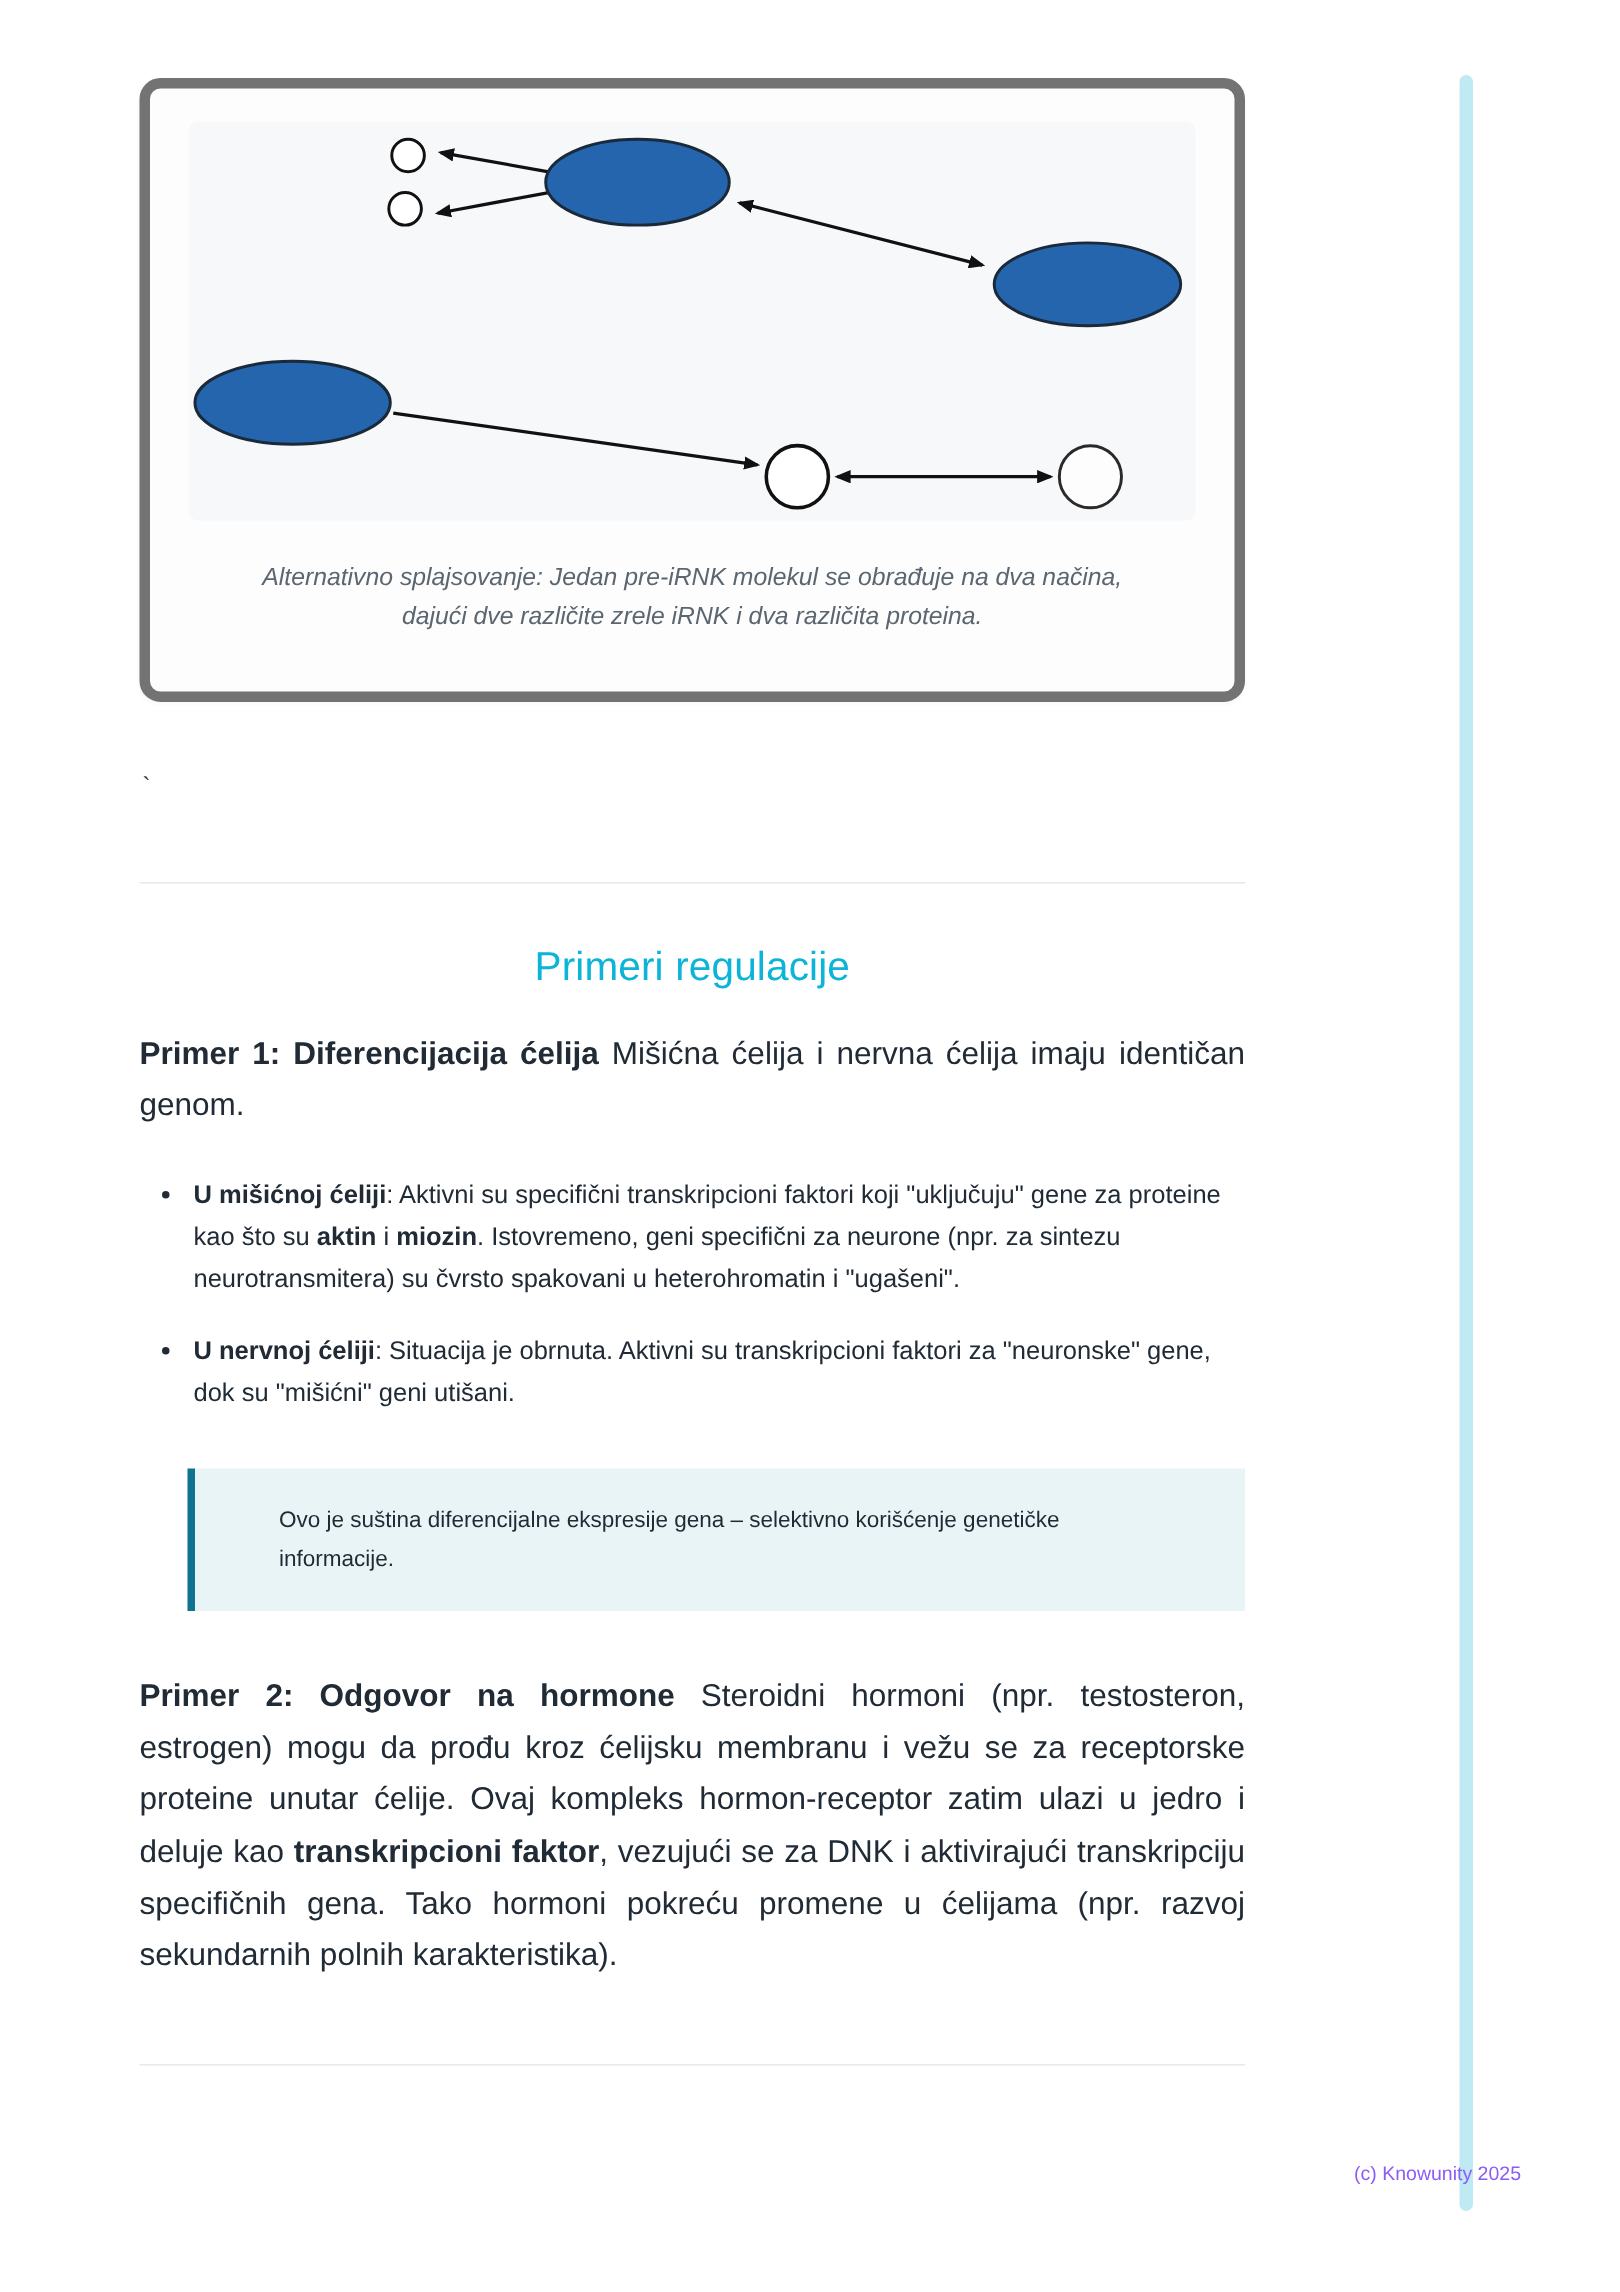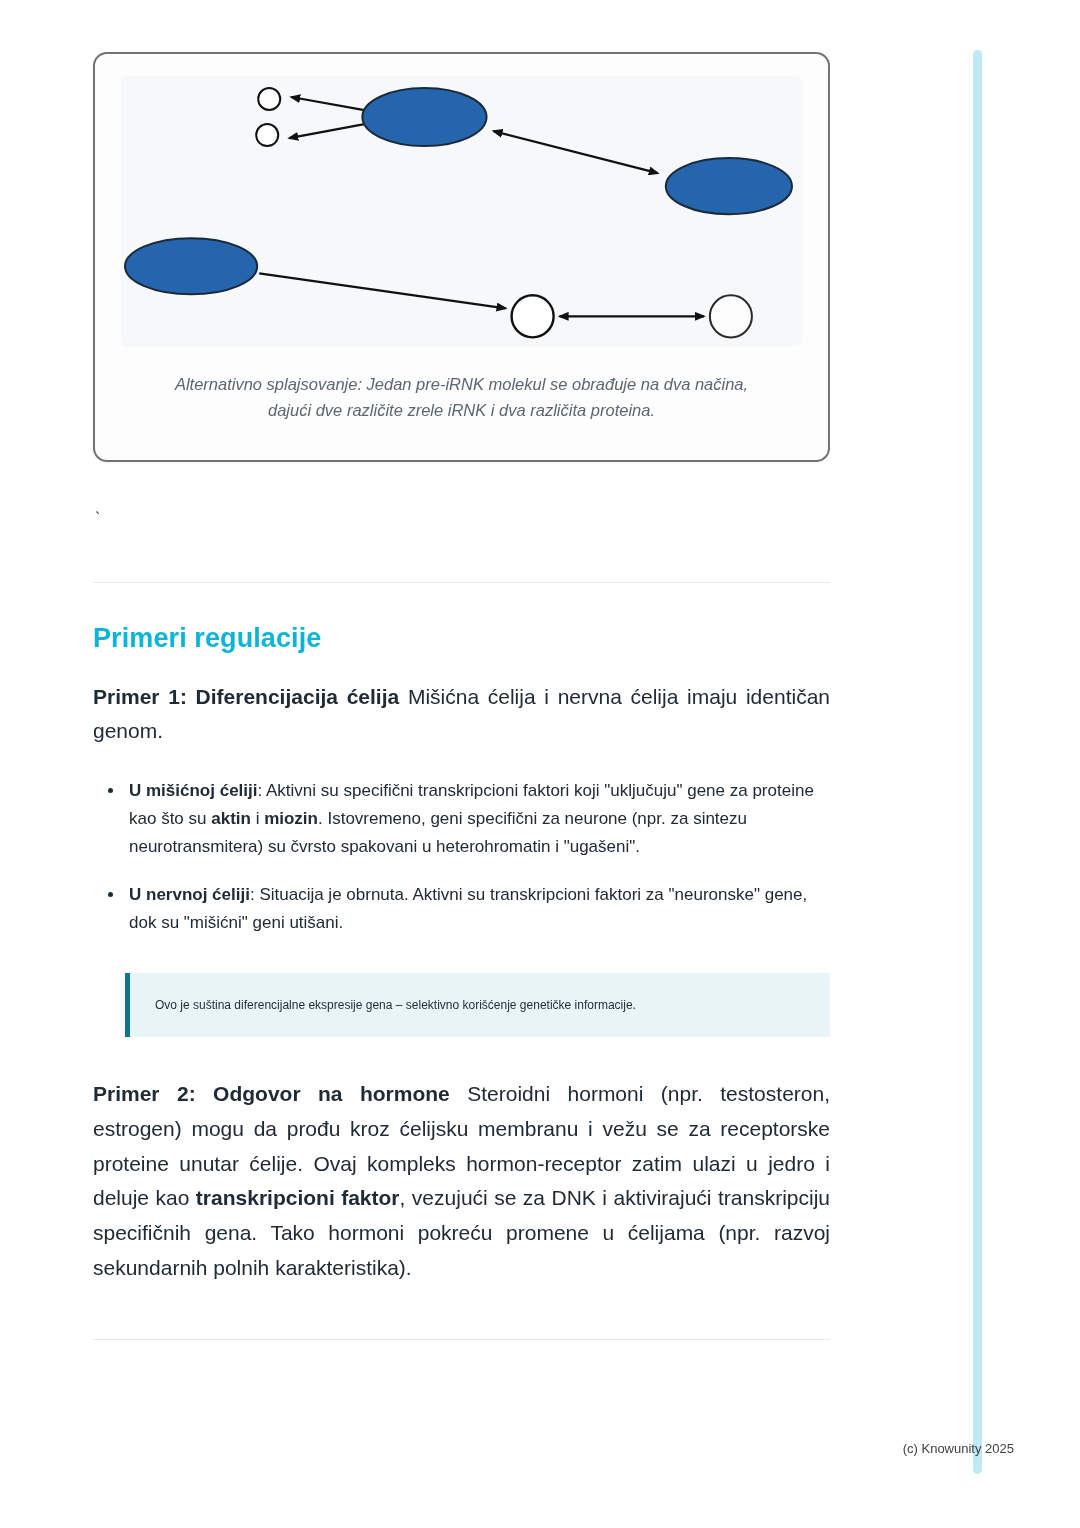--- a/index.html
+++ b/index.html
@@ -10,21 +10,21 @@
     color:#212b36;
     position:relative;
     overflow:hidden;
   }
   .content {
     position:absolute; left:93px; top:52px; width:737px;
   }
 
   
   .figure-card {
-    border:2px solid #737373;
+    border:7px solid #737373;
     border-radius:14px;
     background:#fdfdfe;
     box-shadow:0 1px 3px rgba(30,40,60,0.04);
     padding:22px 26px 36px 26px;
   }
   .diagram-box {
     background:#f7f8f9;
     border-radius:6px;
   }
   .diagram-box svg { display:block; width:100%; height:auto; }
@@ -40,23 +40,24 @@
   .stray { margin:48px 0 0 2px; font-size:16px; color:#33404c; }
 
   hr.divider {
     border:none; border-top:1px solid #e4e9ee;
     margin:54px 0 0 0;
   }
 
   h2.section-heading {
     margin:40px 0 26px 0;
     font-size:27px;
-    font-weight:bold;
+    font-weight:normal;
     color:var(--accent, #0cb4d8);
     letter-spacing:0.1px;
+    text-align:center;
   }
 
   p.body-par {
     margin:0 0 26px 0;
     font-size:21px;
     line-height:1.65;
     text-align:justify;
   }
 
   ul.points {
@@ -67,39 +68,39 @@
     margin-bottom:20px;
     font-size:17px;
     line-height:1.65;
     padding-left:4px;
   }
 
   .callout {
     margin:36px 0 40px 32px;
     background:var(--calloutBg, #e9f4f6);
     border-left:5px solid var(--calloutBorder, #0e7490);
-    padding:22px 25px;
-    font-size:12px;
+    padding:22px 56px;
+    font-size:15px;
     line-height:1.7;
     color:#1f2a35;
   }
 
   .page-scrollbar {
     position:absolute;
     left:973px; top:50px;
     width:9px; height:1424px;
     background:#bfe9f3;
     border-radius:5px;
   }
 
   .footer-note {
     position:absolute;
     right:66px; bottom:72px;
     font-size:13px;
-    color:#404040;
+    color:#8b5cf6;
   }
 </style>
 </head>
 <body>
 
 <div class="content">
 
   <div class="figure-card">
     <div class="diagram-box">
       <svg viewBox="0 0 680 270" xmlns="http://www.w3.org/2000/svg">

